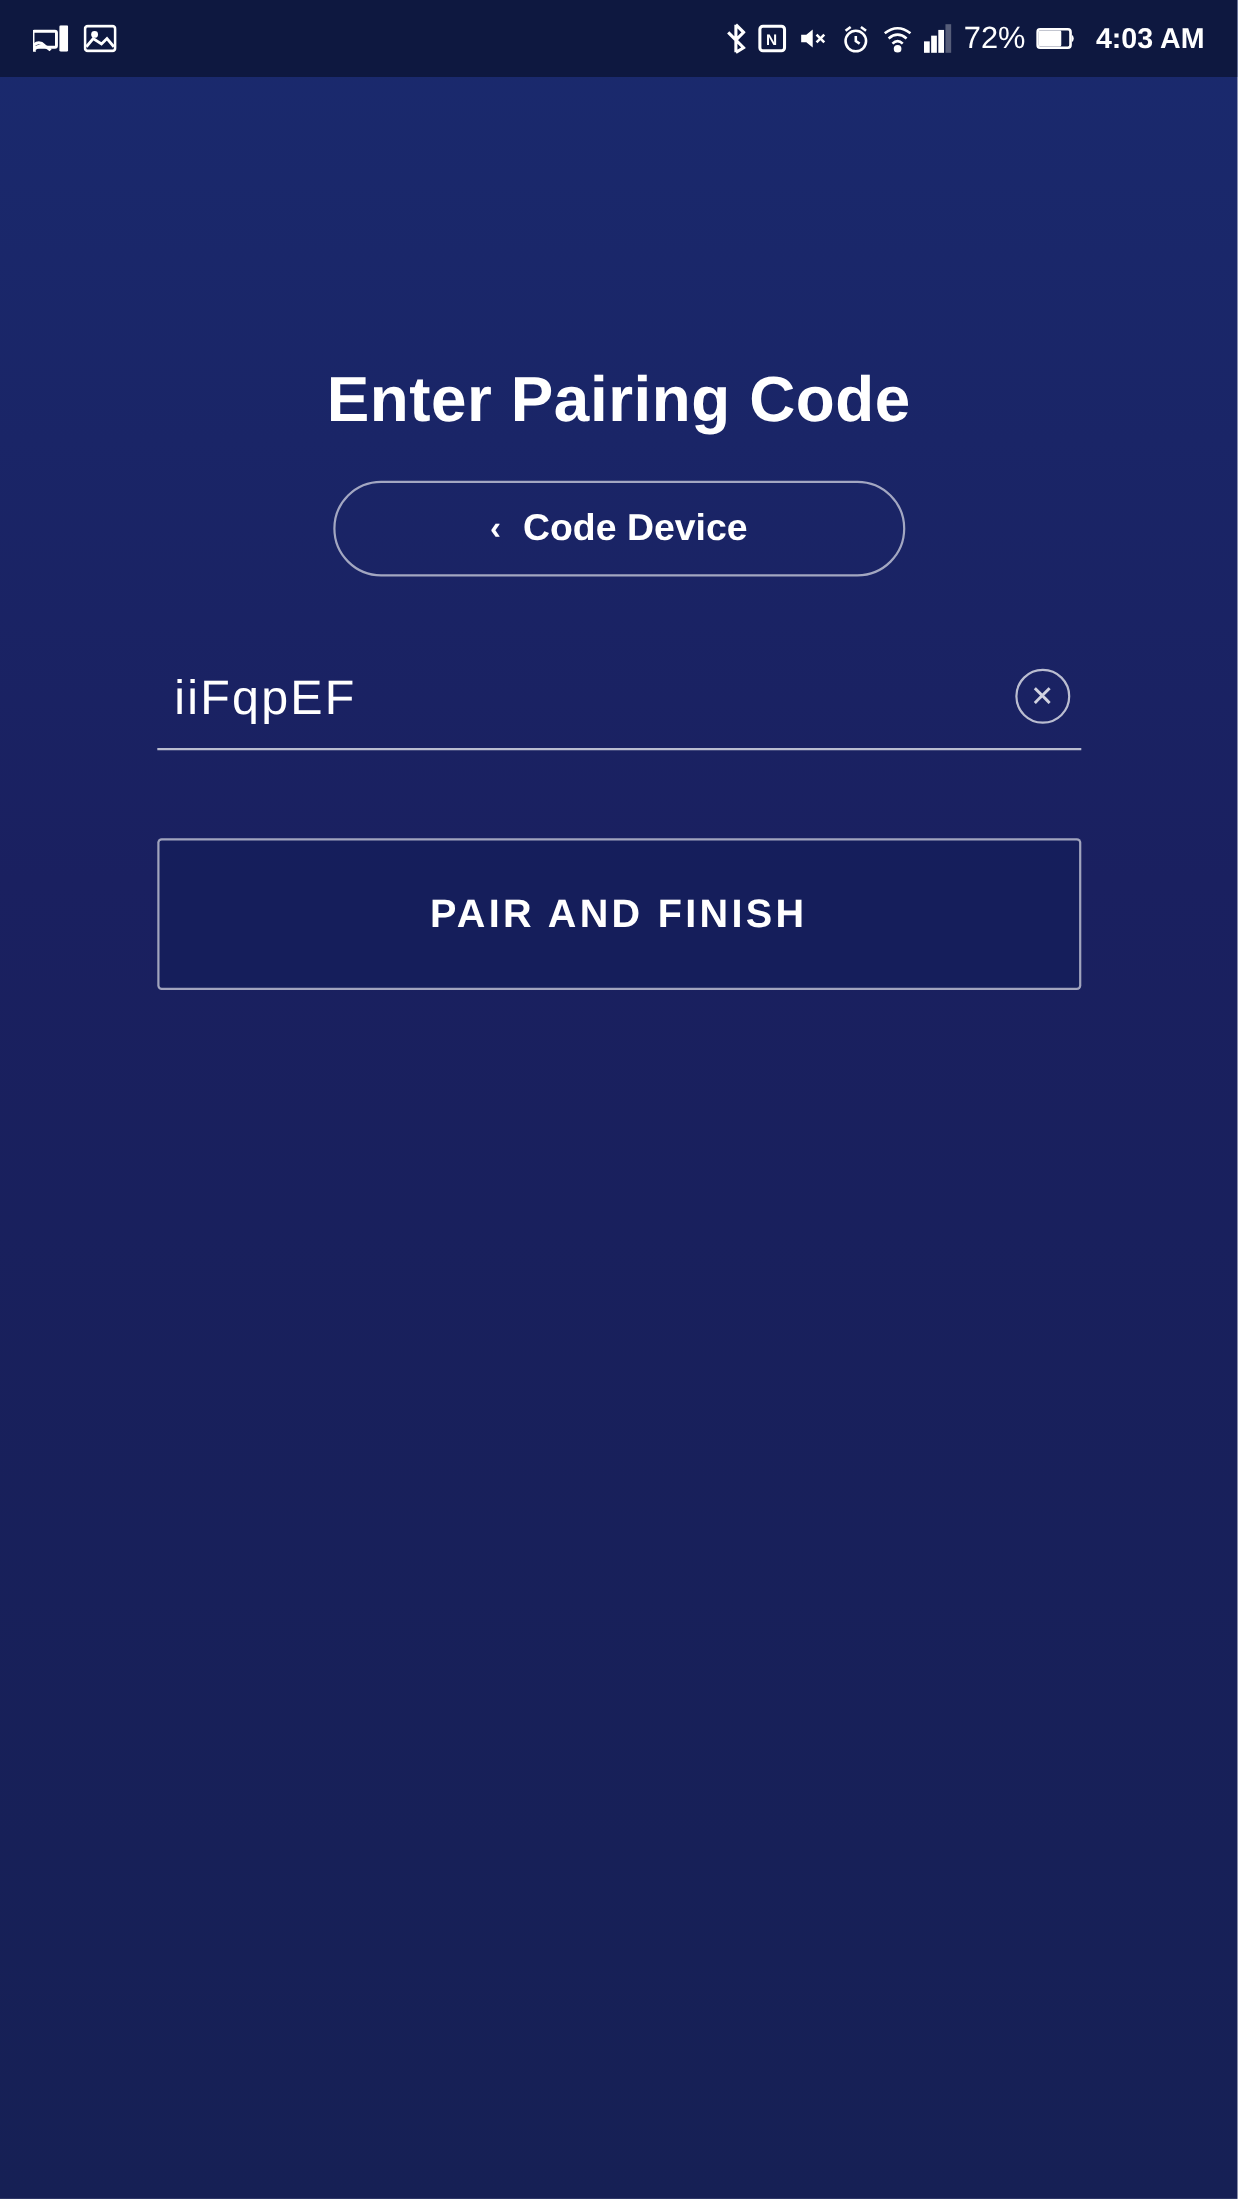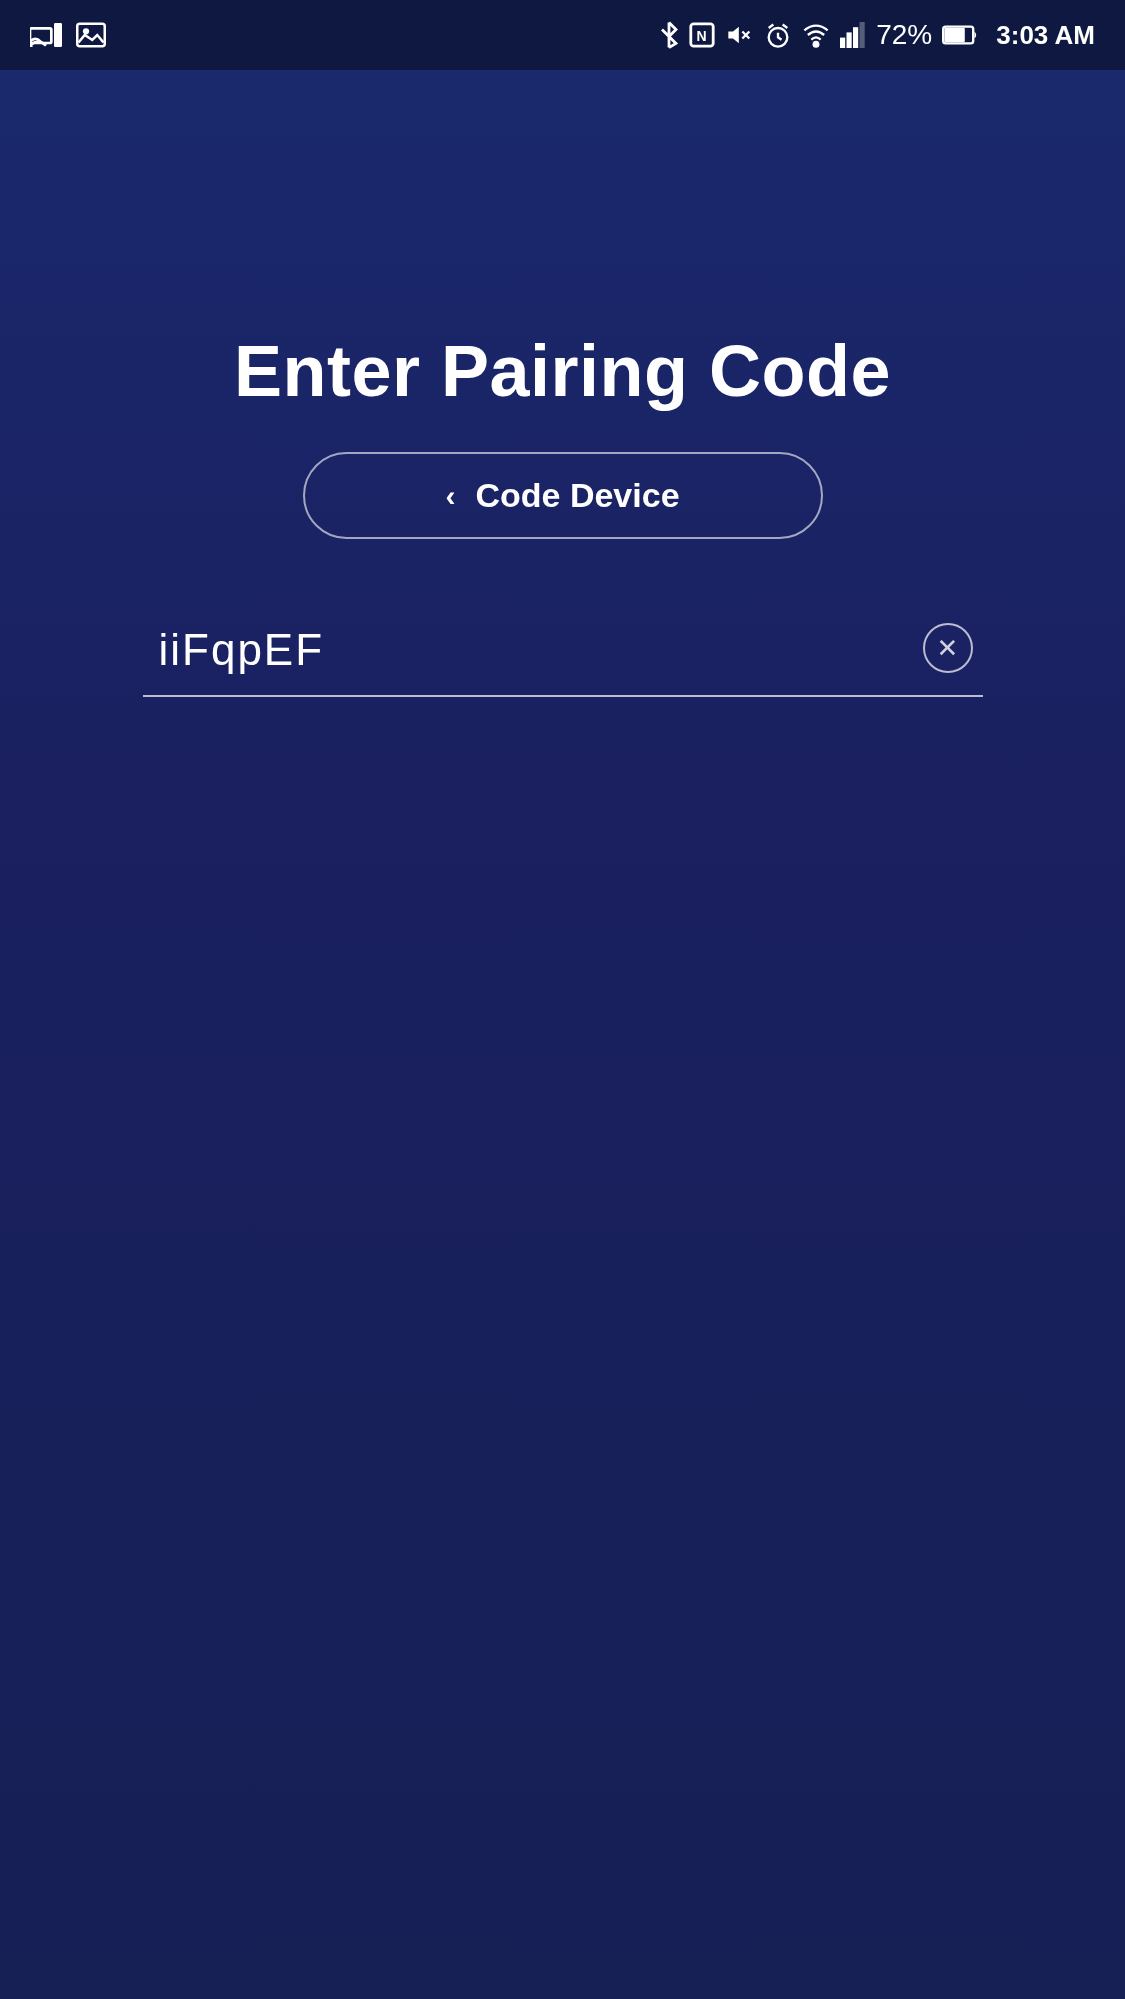--- a/index.html
+++ b/index.html
@@ -60,21 +60,21 @@
     .main-content {
       display: flex;
       flex-direction: column;
       align-items: center;
       justify-content: center;
       padding: 60px 80px;
       margin-top: 200px;
     }
 
     .title {
-      font-size: 72px;
+      font-size: 58px;
       font-weight: 700;
       color: #ffffff;
       text-align: center;
       margin-bottom: 40px;
       letter-spacing: 0.5px;
     }
 
     .subtitle {
       font-size: 32px;
       color: #ccd6f6;
@@ -224,35 +224,38 @@
     </svg>
 
     <span class="battery-text">72%</span>
 
     <svg width="36" height="22" viewBox="0 0 30 16" fill="none">
       <rect x="1" y="1" width="25" height="14" rx="2" stroke="white" stroke-width="2"></rect>
       <rect x="2" y="2" width="17" height="12" rx="1" fill="white"></rect>
       <path d="M27 5 L27 11 Q30 8 27 5" fill="white"></path>
     </svg>
 
-    <span class="status-time">3:03 AM</span>
+    <span class="status-time">4:03 AM</span>
   </div>
 </div>
 
 <div class="main-content">
 
   <h1 class="title">Enter Pairing Code</h1>
 
 
   <button class="device-selector">
     <span class="chevron-left">‹</span>
     <span>Code Device</span>
   </button>
 
   <div class="input-section">
     <input type="text" class="pairing-input" value="iiFqpEF" style="">
     <button class="clear-button">
       <span>✕</span>
     </button>
   </div>
 
+  <button class="pair-button">
+    <span>PAIR AND FINISH</span>
+  </button>
 
 </div>
 
 </body></html>

